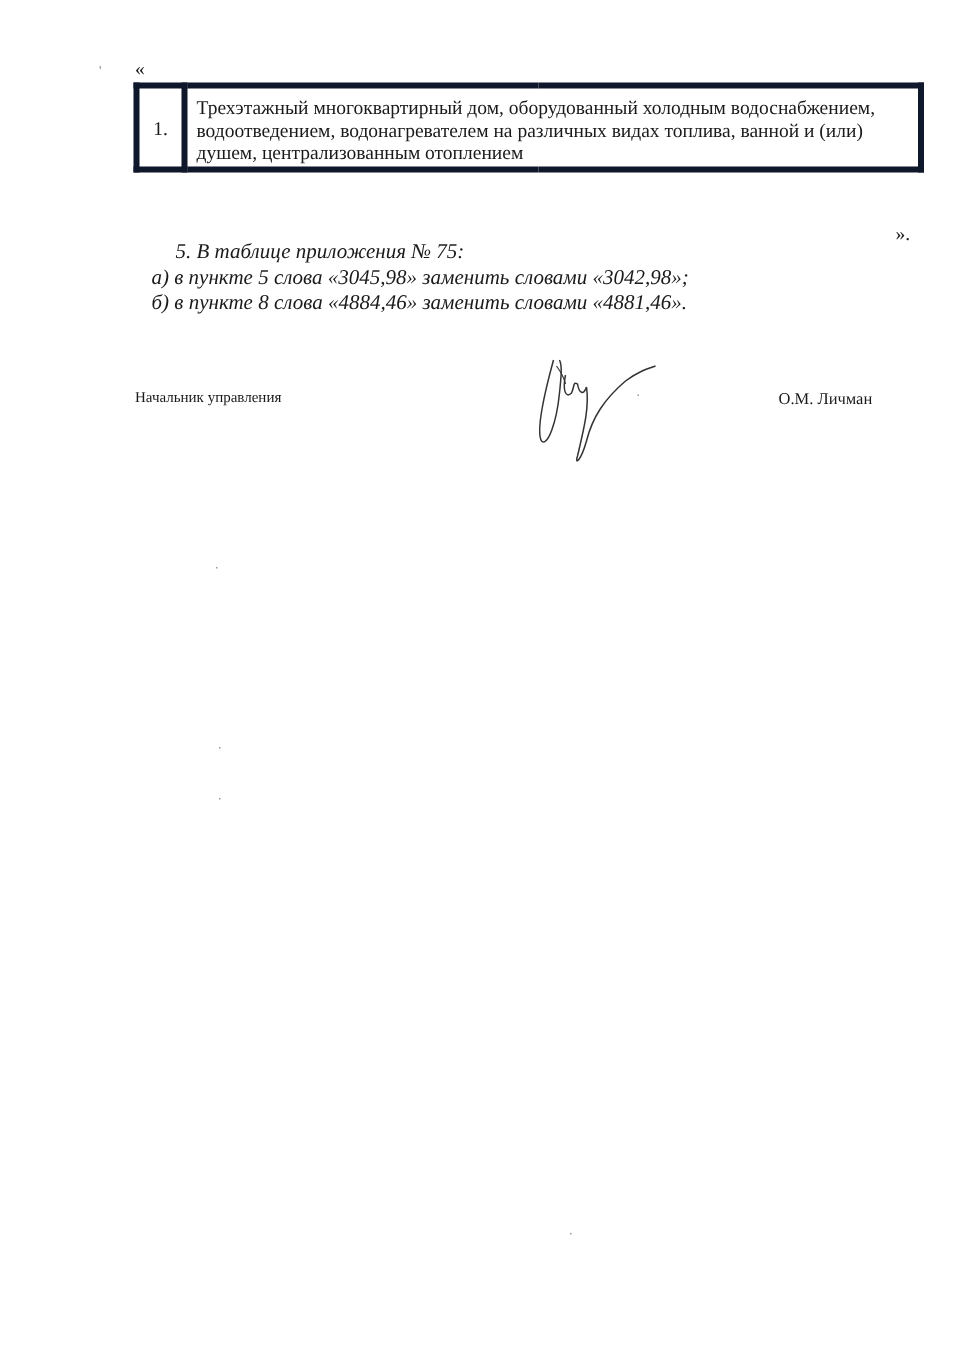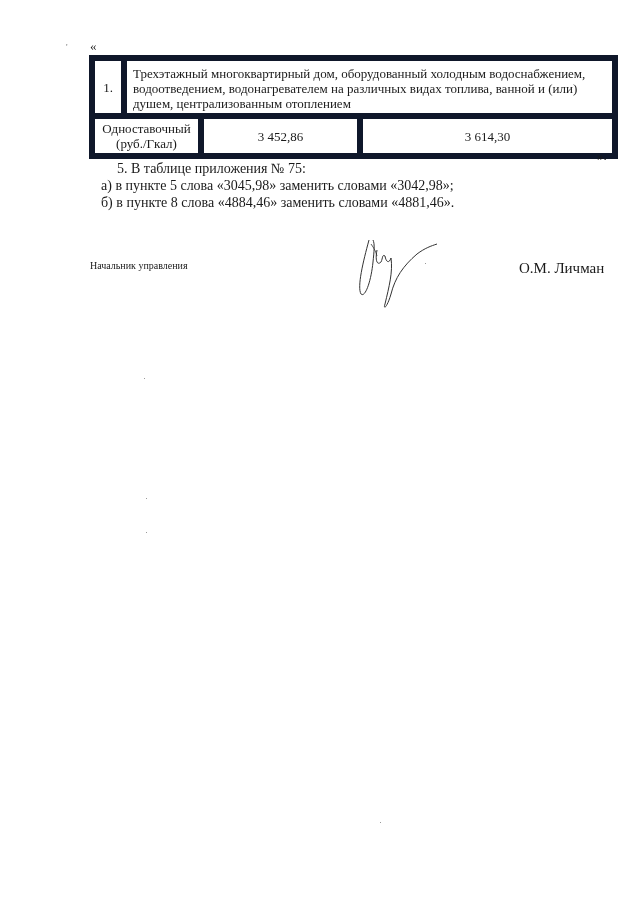--- a/index.html
+++ b/index.html
@@ -2,60 +2,52 @@
 <html><head>
 <meta charset="utf-8">
 <style>
   html, body { margin:0; padding:0; background:#ffffff; }
   body { width:640px; height:905px; position:relative; overflow:hidden;
          font-family:"Liberation Serif", "DejaVu Serif", serif; color:#1a1a1a; }
   .abs { position:absolute; }
   .quote-open { left:90px; top:38px; font-size:13px; }
   .stray { left:66px; top:42px; font-size:9px; color:#777; }
   table.tariff { position:absolute; left:89px; top:55px; width:523px; border-collapse:collapse; table-layout:fixed; }
-  table.tariff td { border:6px solid #0f172a; font-size:13px; line-height:15px; padding:0; }
+  table.tariff td { border:4px solid #0f172a; font-size:13px; line-height:15px; padding:0; }
   .num-cell { text-align:center; vertical-align:middle; }
   .desc-cell { padding:5px 4px 2px 6px !important; text-align:left; }
   .rate-label { text-align:center; padding:2px 0 !important; }
   .val { text-align:center; vertical-align:middle; }
   .quote-close { left:597px; top:148px; font-size:13px; }
-  .line { font-size:14px; line-height:17px; white-space:nowrap; }
+  .line { font-size:14px; line-height:17px; white-space:nowrap;font-style:italic; }
   .l1 { left:117px; top:160px; }
   .l2 { left:101px; top:177px; }
   .l3 { left:101px; top:194px;text-align:center; }
   .sig-title { left:90px; top:260px; font-size:10px; }
-  .sig-name { left:519px; top:260px; font-size:15px; }
+  .sig-name { left:519px; top:260px; font-size:11px; }
   .signature { left:355px; top:232px; width:100px; height:80px; }
   .dot { width:1px; height:1px; background:#999; }
 </style>
 </head>
 <body>
 
 <div class="abs stray">'</div>
 <div class="abs quote-open">«</div>
 
 <table class="tariff">
   <colgroup>
     <col style="width:32px">
     <col style="width:77px">
     <col style="width:159px">
     <col style="width:255px">
   </colgroup>
   <tbody>
       <tr style="height:54px">
     <td class="num-cell">1.</td>
     <td class="desc-cell" colspan="3">Трехэтажный многоквартирный дом, оборудованный  холодным водоснабжением, водоотведением, водонагревателем на различных видах топлива, ванной и (или) душем, централизованным отоплением</td>
-  </tr>
-  <tr style="height:40px">
-    <td class="rate-label" colspan="2">
-      <div>Одноставочный</div>
-      <div>(руб./Гкал)</div>
-    </td>
-    <td class="val">3 452,86</td>
-    <td class="val">3 614,30</td>
   </tr>
 </tbody>
   </table>
 
 <div class="abs quote-close">».</div>
 
 <div class="abs line l1">5.  В таблице приложения № 75:</div>
 <div class="abs line l2">а)  в пункте 5 слова «3045,98» заменить словами «3042,98»;</div>
 <div class="abs line l3">б)  в пункте 8 слова «4884,46» заменить словами «4881,46».</div>
 

